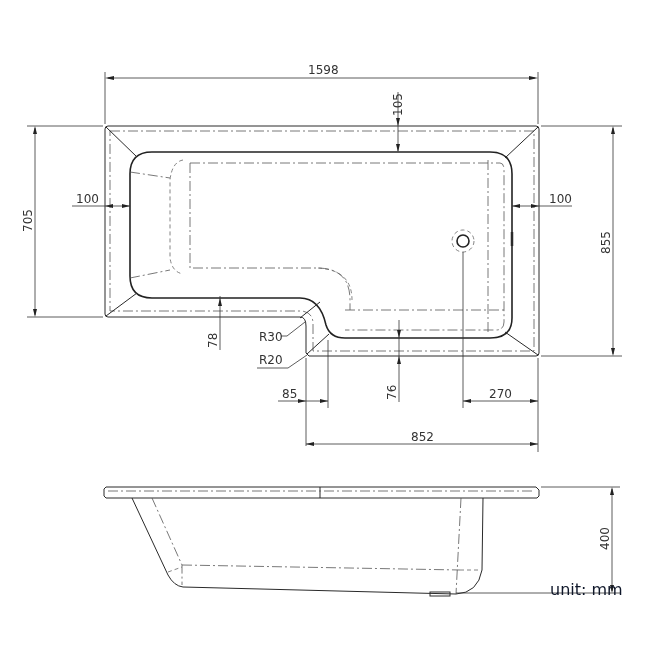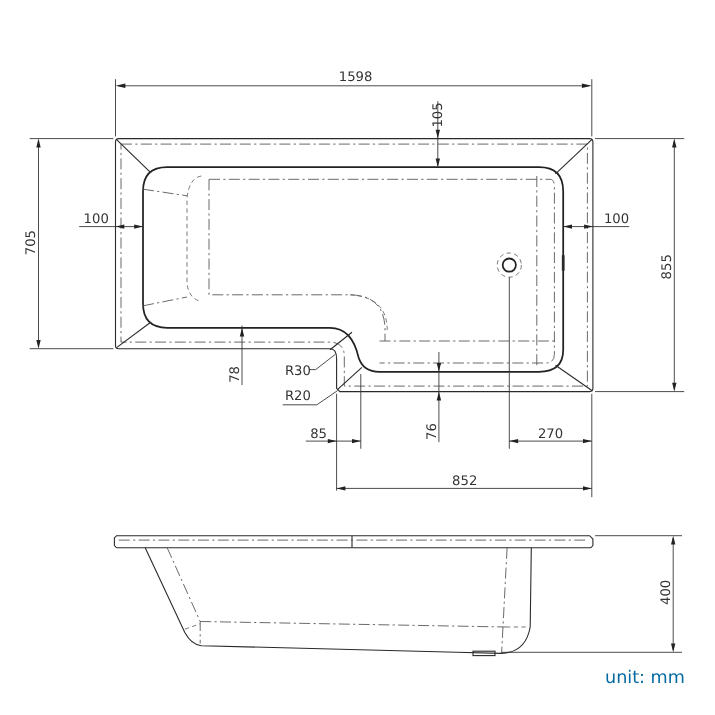--- a/index.html
+++ b/index.html
@@ -4,21 +4,21 @@
 <style>
   html, body { margin:0; padding:0; background:#ffffff; }
   body { width:650px; height:650px; position:relative; overflow:hidden; font-family:"DejaVu Sans", sans-serif; }
   svg { position:absolute; left:0; top:0; }
   .ln { stroke:#2a2a2a; stroke-width:1; fill:none; }
   .thick { stroke:#222; stroke-width:1.6; fill:none; }
   .dim { stroke:#333; stroke-width:0.8; fill:none; }
   .dash { stroke:#555; stroke-width:0.8; fill:none; stroke-dasharray:10 3 2 3; }
   .dash2 { stroke:#666; stroke-width:0.8; fill:none; stroke-dasharray:4 3; }
   .lbl { font-family:"DejaVu Sans", sans-serif; font-size:12px; fill:#333; }
-  .unit { position:absolute; left:550px; top:606px; font-size:16px; color:#0369a1; font-family:"DejaVu Sans", sans-serif; }
+  .unit { position:absolute; left:550px; top:580px; font-size:16px; color:#0f172a; font-family:"DejaVu Sans", sans-serif; }
 </style>
 </head>
 <body>
 
 <svg width="650" height="650" viewBox="0 0 650 650">
 
   <g>
 
     <path class="ln" d="M108,126 L536,126 Q539,126 539,129 L539,353 Q539,356 536,356 L309,356 L306,353 L306,326 Q306,317 300,317 L108,317 Q105,317 105,314 L105,129 Q105,126 108,126 Z"></path>
 

